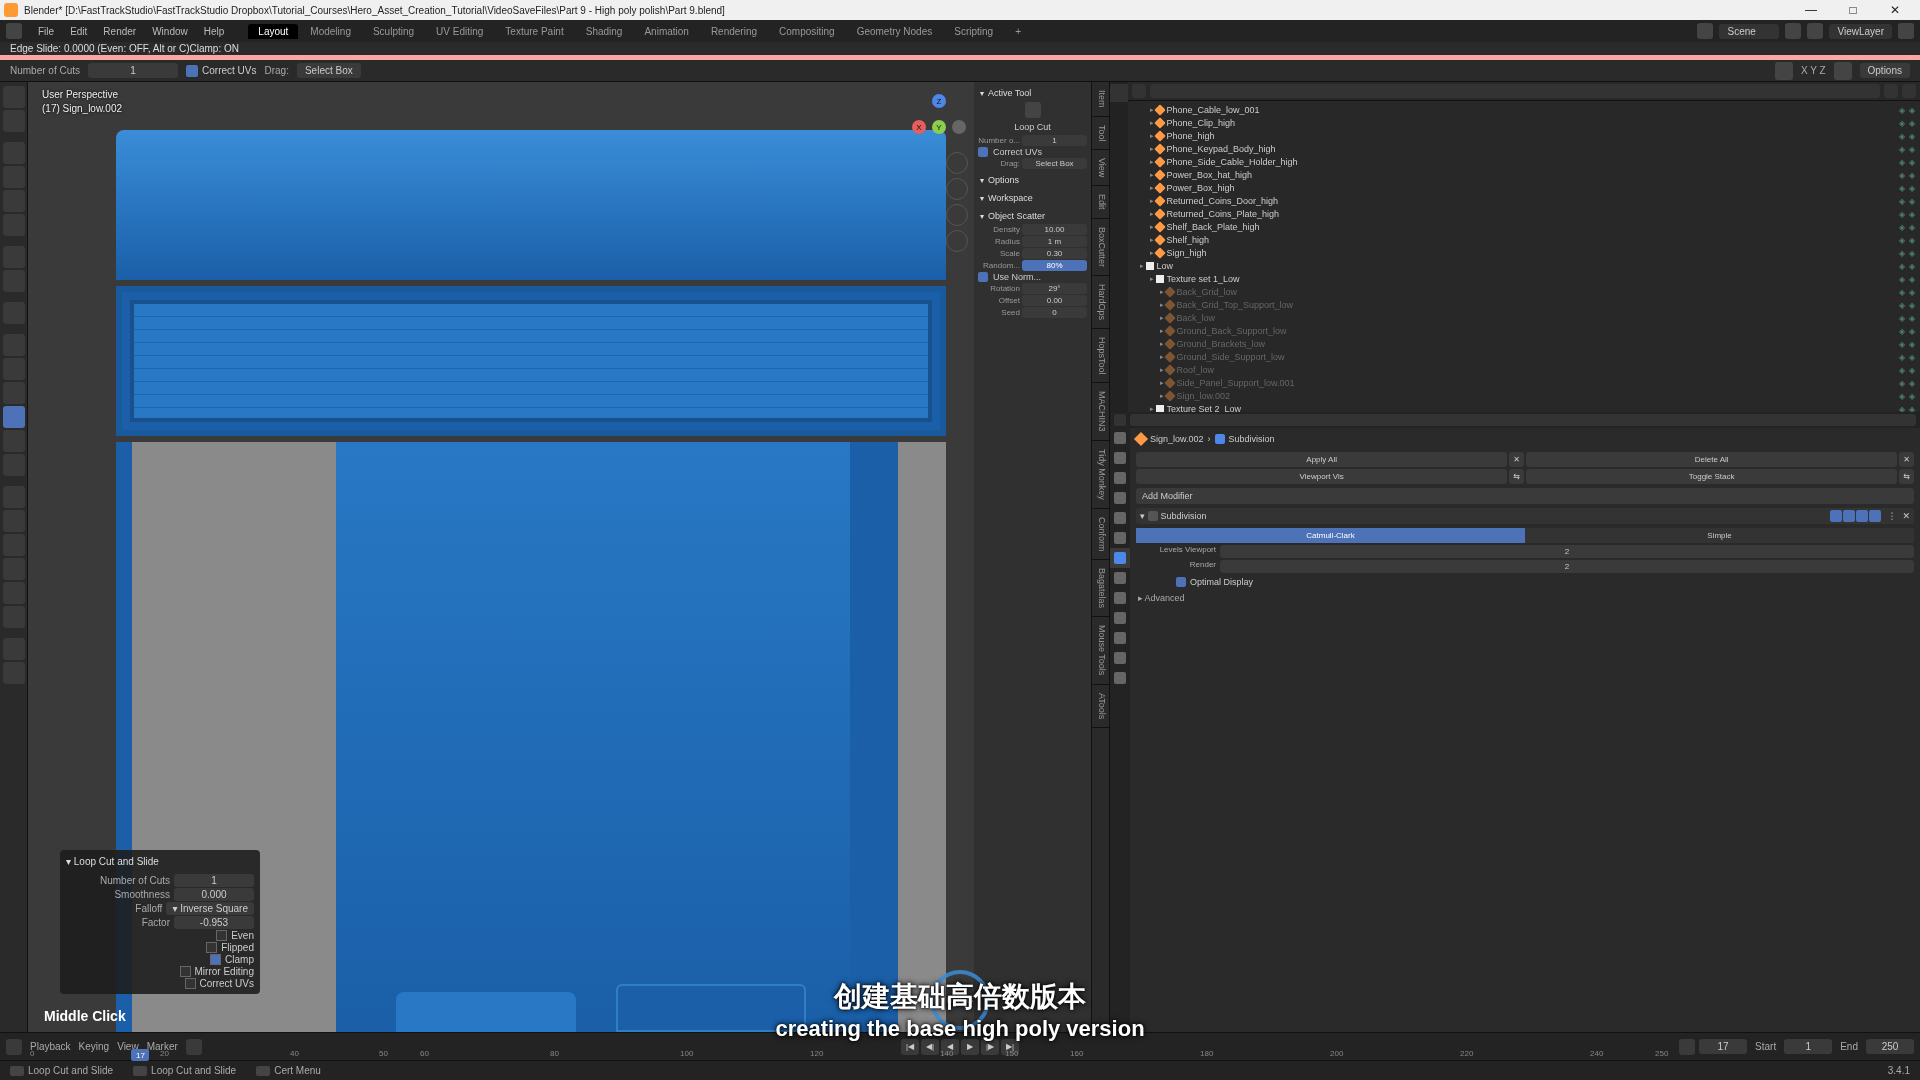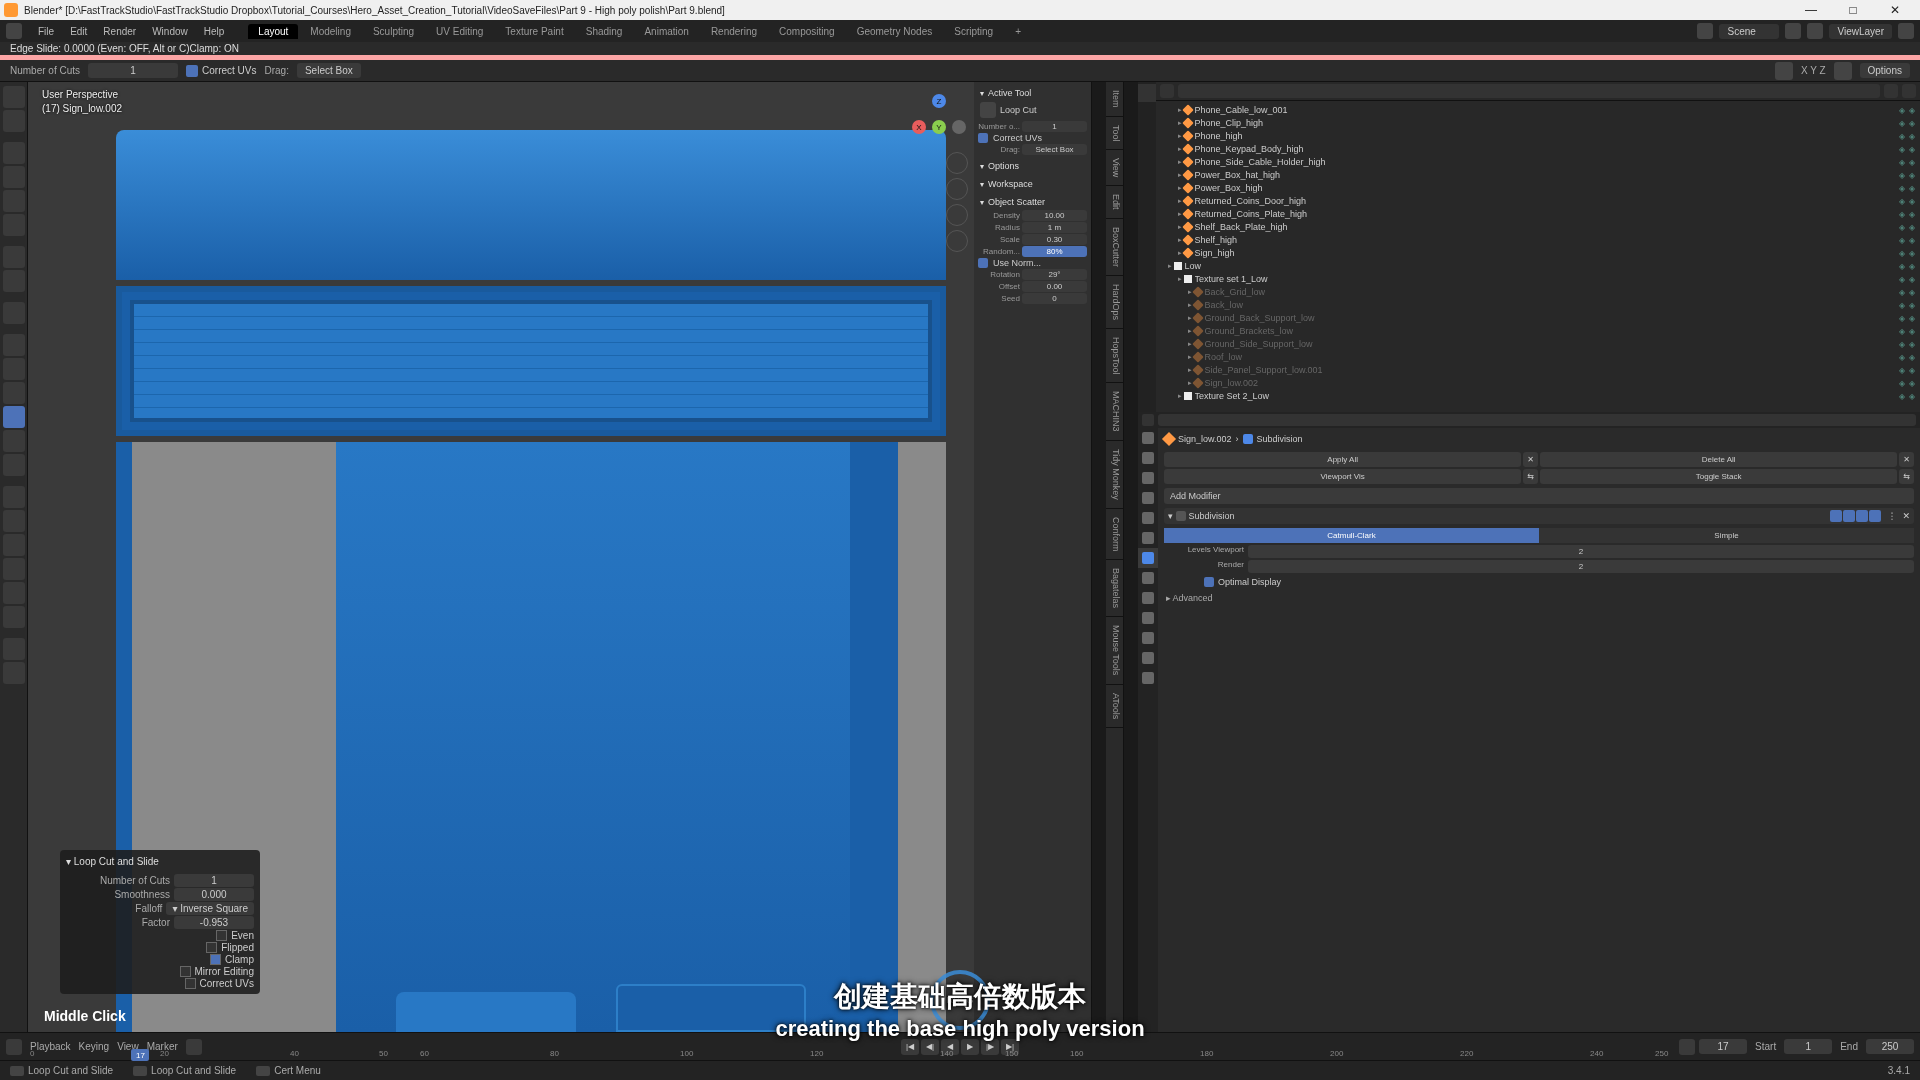--- a/index.html
+++ b/index.html
@@ -78,32 +78,32 @@
 .oppanel .chkbox { width: 11px; height: 11px; border: 1px solid #666; background: #333; }
 .oppanel .chkbox.on { background: #4d72b8; }
 .oppanel .clbl { color: #ccc; }
 .lastaction { position: absolute; bottom: 8px; left: 16px; color: #fff; font-size: 14px; font-weight: 600; }
 
 
 .npanel { width: 118px; background: #303030; border-right: 1px solid #111; padding: 4px 4px; font-size: 9px; }
 .npanel .sec { margin-bottom: 4px; }
 .npanel .sechdr { color: #ddd; padding: 2px 2px; display: flex; align-items: center; }
 .npanel .sechdr::before { content: '▾'; margin-right: 4px; font-size: 8px; }
-.npanel .toolrow { display: flex; align-items: center; gap: 4px; padding: 2px; }
+.npanel .toolrow { display: flex; align-items: center; gap: 4px; padding: 2px; flex-direction: column; }
 .npanel .toolicon { width: 16px; height: 16px; background: #444; border-radius: 3px; }
 .npanel .nrow { display: flex; align-items: center; margin: 1px 0; gap: 2px; }
 .npanel .nlbl { flex: 0 0 42px; text-align: right; color: #999; font-size: 8px; }
 .npanel .nval { flex: 1; background: #3a3a3a; padding: 1px 4px; border-radius: 3px; text-align: center; font-size: 8px; }
 .npanel .nval.hl { background: #4d72b8; color: #fff; }
 .npanel .nchk { width: 10px; height: 10px; background: #4d72b8; border-radius: 2px; margin-right: 3px; }
 
 .npanel-tabs { width: 18px; background: #2a2a2a; display: flex; flex-direction: column; border-right: 1px solid #111; }
 .npanel-tabs .vtab { writing-mode: vertical-rl; padding: 8px 2px; color: #999; font-size: 9px; border-bottom: 1px solid #111; }
 
-.rightcol-inner { display: flex; flex: 1; overflow: hidden; gap: 14px; }
+.rightcol-inner { display: flex; flex: 1; overflow: hidden; }
 
 
 .rightmain { flex: 1; display: flex; flex-direction: column; }
 .outliner { flex: 0 0 330px; background: #282828; overflow: hidden; display: flex; }
 .outliner .vtabs { width: 18px; background: #222; }
 .outliner .vtabs .vt { width: 18px; height: 18px; margin: 2px 0; background: #333; }
 .outliner .body { flex: 1; overflow: hidden; }
 .outliner .search { display: flex; align-items: center; padding: 2px 4px; gap: 4px; border-bottom: 1px solid #111; }
 .outliner .search .sbox { flex: 1; background: #333; height: 14px; border-radius: 3px; }
 .outliner .search .sicon { width: 14px; height: 14px; background: #333; border-radius: 3px; }
@@ -581,20 +581,30 @@
                 <span class="icons">
                   <span class="ricon"></span>
                   <span class="ricon"></span>
                 </span>
               </div>
               <div class="item">
                 <span class="ind" style="width:30px"></span>
                 <span class="tri">▸</span>
                 <span class="oicon  ghost"></span>
                 <span class="name ghost">Back_Grid_low</span>
+                <span class="icons">
+                  <span class="ricon"></span>
+                  <span class="ricon"></span>
+                </span>
+              </div>
+              <div class="item">
+                <span class="ind" style="width:30px"></span>
+                <span class="tri">▸</span>
+                <span class="oicon  ghost"></span>
+                <span class="name ghost">Back_Grid_Top_Support_low</span>
                 <span class="icons">
                   <span class="ricon"></span>
                   <span class="ricon"></span>
                 </span>
               </div>
               <div class="item">
                 <span class="ind" style="width:30px"></span>
                 <span class="tri">▸</span>
                 <span class="oicon  ghost"></span>
                 <span class="name ghost">Back_low</span>

